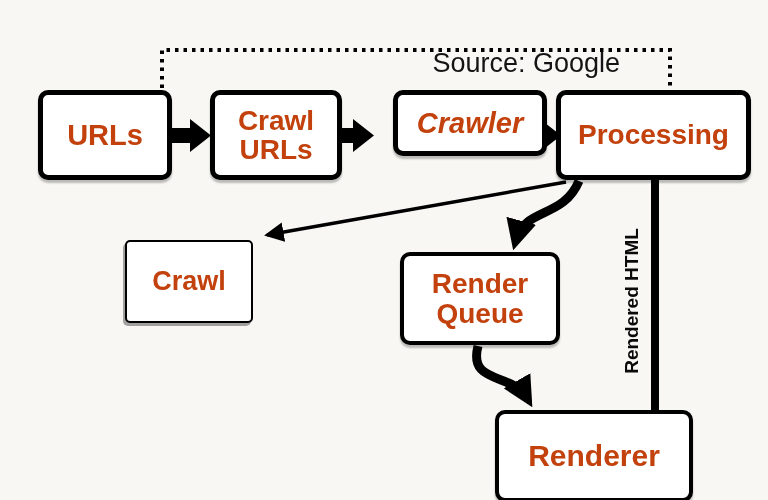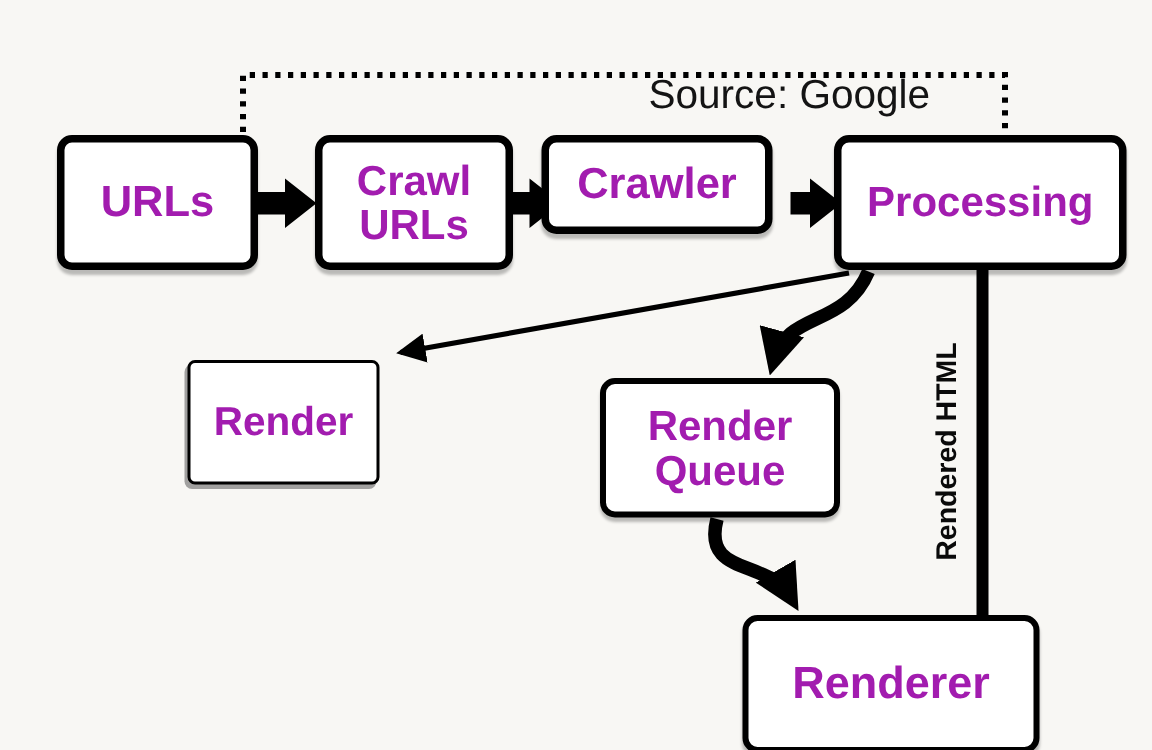--- a/index.html
+++ b/index.html
@@ -17,28 +17,28 @@
     letter-spacing:0px;
     margin-top:43px;
   }
   .node{
     position:absolute;
     background:var(--boxfill,#ffffff);
     border:5px solid var(--stroke,#000);
     border-radius:10px;
     display:flex;align-items:center;justify-content:center;
     text-align:center;
-    font-weight:bold;color:#a21caf;
+    font-weight:bold;color:#c2410c;
     box-sizing:border-box;
     box-shadow:0 3px 2px rgba(0,0,0,0.25);
     line-height:1.05;
   }
   #node-urls       {left:38px; top:90px; width:134px;height:90px;font-size:29px;}
   #node-crawl-queue{left:210px;top:90px; width:132px;height:90px;font-size:28px;padding:0 4px;}
-  #node-crawler    {left:361px;top:90px; width:154px;height:66px;font-size:29px;}
+  #node-crawler    {left:393px;top:90px; width:154px;height:66px;font-size:29px;font-style:italic;}
   #node-processing {left:556px;top:90px; width:195px;height:90px;font-size:28px;}
   #node-index{
     left:125px;top:240px;width:128px;height:83px;
     border-width:2.5px;border-radius:5px;font-size:27px;
     box-shadow:-2px 3px 0 rgba(90,90,90,0.55);
   }
   #node-render-queue{left:400px;top:252px;width:160px;height:93px;border-width:4px;font-size:28px;padding:17px 6px;}
   #node-renderer   {left:495px;top:410px;width:198px;height:92px;border-width:4px;font-size:30px;}
   #edge-label-rendered-html{
     position:absolute;left:552px;top:290px;width:160px;height:22px;
@@ -88,21 +88,21 @@
   <div class="node" id="node-crawl-queue">
     <span>Crawl URLs</span>
   </div>
   <div class="node" id="node-crawler">
     <span>Crawler</span>
   </div>
   <div class="node" id="node-processing">
     <span>Processing</span>
   </div>
   <div class="node" id="node-index">
-    <span>Render</span>
+    <span>Crawl</span>
   </div>
   <div class="node" id="node-render-queue">
     <span>Render Queue</span>
   </div>
   <div class="node" id="node-renderer">
     <span>Renderer</span>
   </div>
 
   <div id="edge-label-rendered-html">Rendered HTML</div>
 

